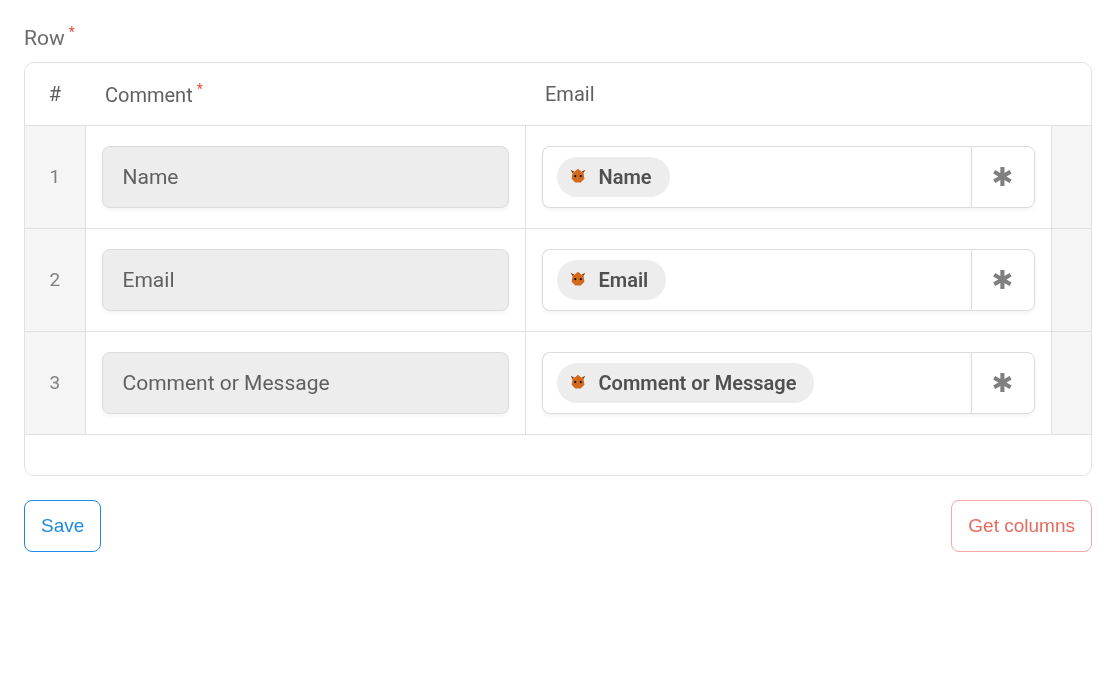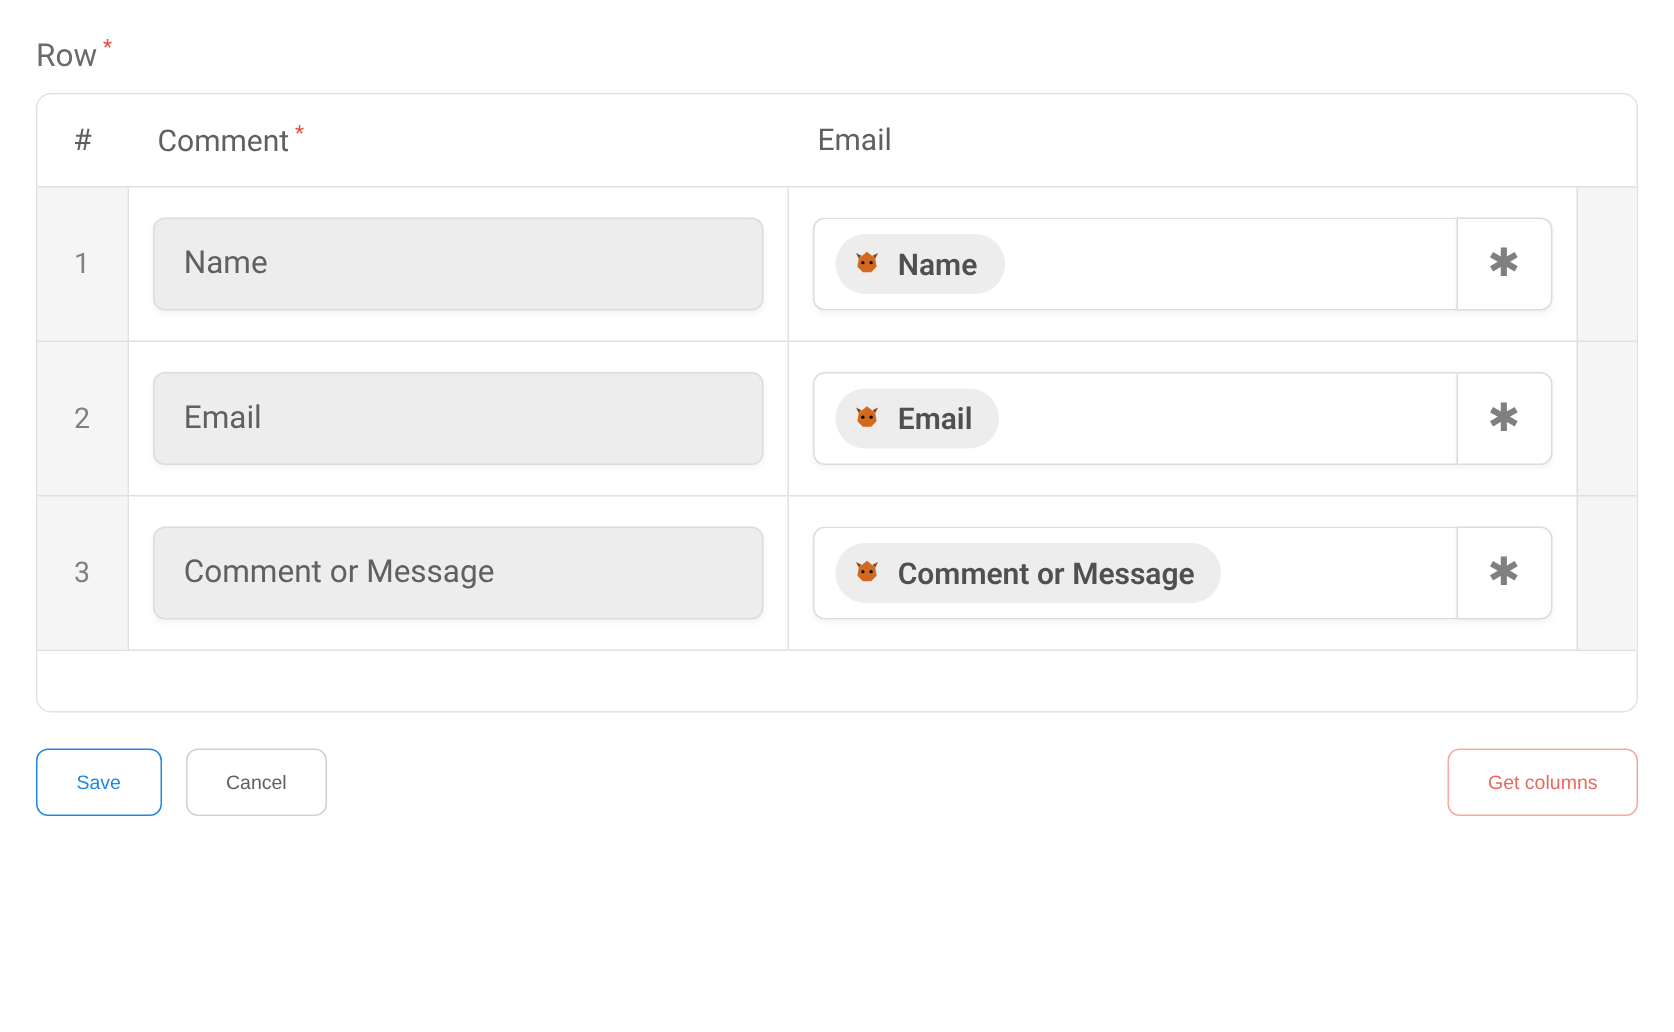--- a/index.html
+++ b/index.html
@@ -177,23 +177,23 @@
       justify-content: space-between;
       align-items: center;
     }
     
     .button-group {
       display: flex;
       gap: 16px;
     }
     
     .btn {
-      padding: 14px 26px;
+      padding: 14px 16px;
       border-radius: 8px;
-      font-size: 13px;
+      font-size: 19px;
       cursor: pointer;
       background: #ffffff;
     }
     
     .btn-save {
       border: 1.5px solid #1e88e5;
       color: #1e88e5;
       font-weight: 500;
     }
     
@@ -328,21 +328,20 @@
       <tr class="footer-row">
         <td colspan="4"></td>
       </tr>
     </tbody>
   </table>
 </div>
 
 <div class="button-row">
   <div class="button-group">
     <button class="btn btn-save">Save</button>
-    <button class="btn btn-cancel">Cancel</button>
   </div>
   <div>
     <button class="btn btn-get">Get columns</button>
   </div>
 </div>
 
 
 
 
 </body></html>

